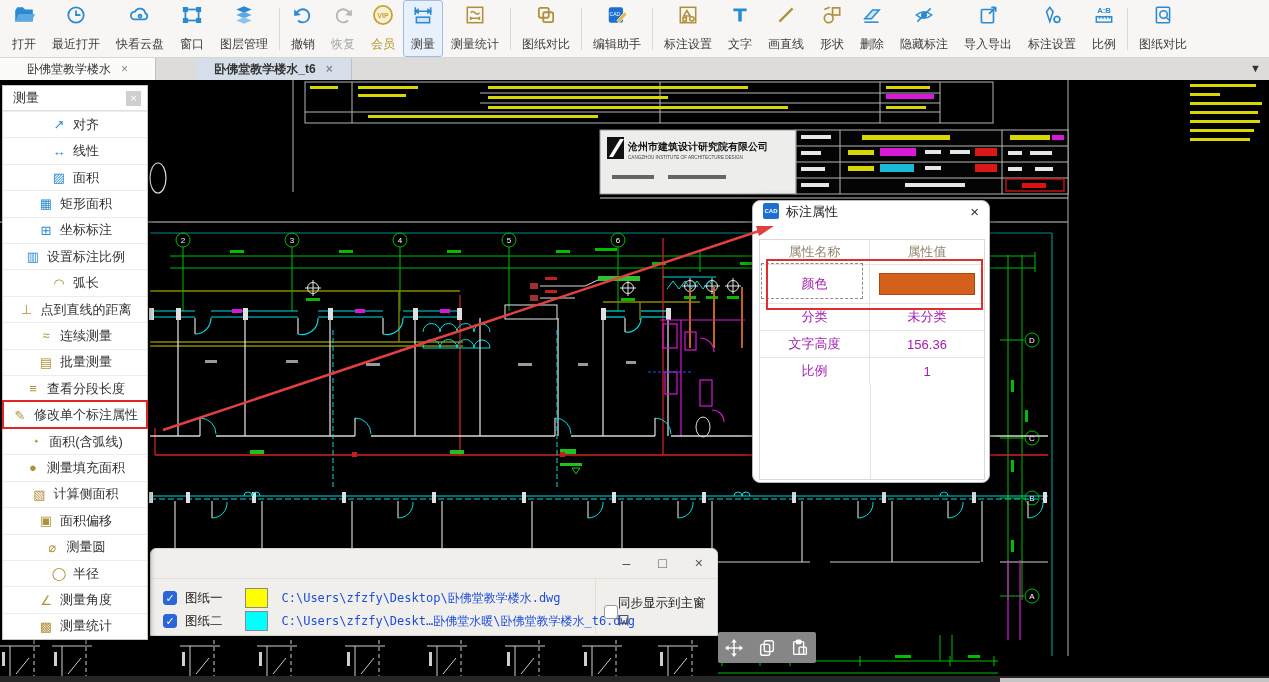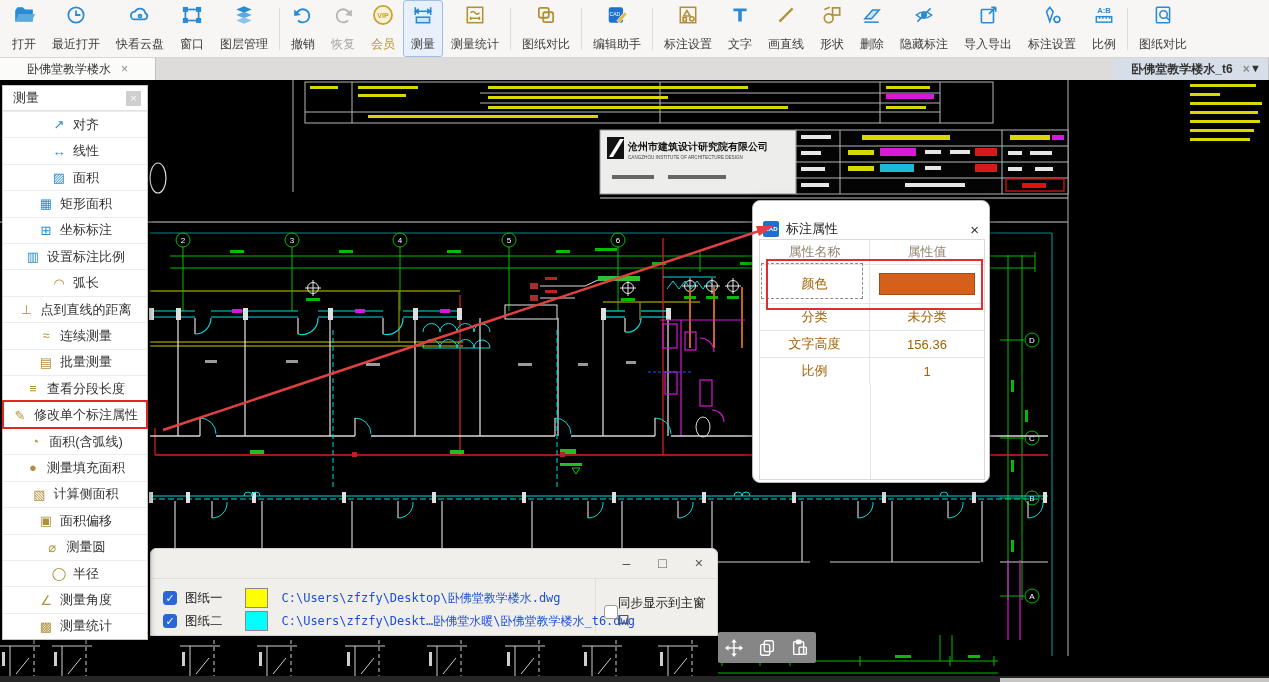--- a/index.html
+++ b/index.html
@@ -7,21 +7,21 @@
   
   .toolbar{position:absolute;left:0;top:0;width:1269px;height:58px;background:#f7f6f4;border-bottom:1px solid #d8d5d2;display:flex;align-items:center;padding:0 4px;box-sizing:border-box;z-index:20;}
   .tb-item{display:flex;flex-direction:column;align-items:center;justify-content:center;padding:3px 7px;border:1px solid transparent;border-radius:3px;cursor:pointer;flex:0 0 auto;}
   .tb-item .tb-lb{font-size:12px;color:#3c3c3c;margin-top:10px;white-space:nowrap;}
   .tb-item.sel{background:#e7f0fb;border-color:#9dbfe4;}
   .tb-item.dis .tb-lb{color:#a9a9a9;}
   .tb-item.gold .tb-lb{color:#b8962e;}
   .tb-ic{width:22px;height:22px;}
   .tb-sep{width:1px;height:42px;background:#ddd9d5;margin:0 3px;flex:0 0 auto;}
   
-  .tabbar{position:absolute;left:0;top:58px;width:1269px;height:22px;background:#dedcda;display:flex;z-index:20;justify-content:space-between;}
+  .tabbar{position:absolute;left:0;top:58px;width:1269px;height:22px;background:#dedcda;display:flex;z-index:20;}
   .tab{display:flex;align-items:center;justify-content:center;gap:10px;width:155px;font-size:12px;color:#333;background:#fbfbfa;border-right:1px solid #c4c1be;cursor:pointer;}
   .tab .tclose{color:#8a8a8a;font-size:12px;}
   .tab.active{background:#d6dfe9;font-weight:bold;margin-left:40px;}
   .tab-overflow{position:absolute;right:8px;top:4px;font-size:11px;color:#333;cursor:pointer;}
   
   .canvas{position:absolute;left:0;top:80px;width:1269px;height:474px;background:#000;z-index:5;}
   
   .sidebar{position:absolute;left:2px;top:85px;width:146px;height:555px;background:#fff;border:1px solid #c9c6c2;box-sizing:border-box;z-index:40;display:flex;flex-direction:column;box-shadow:2px 2px 6px rgba(0,0,0,.35);}
   .sb-head{height:24px;display:flex;align-items:center;padding:0 6px 0 10px;font-size:13px;color:#333;border-bottom:1px solid #e2e2e2;}
   .sb-close{margin-left:auto;width:15px;height:15px;background:#cfcfcf;color:#fff;font-size:11px;line-height:15px;text-align:center;cursor:pointer;}
@@ -44,28 +44,28 @@
   .cmp-lb{font-size:12.5px;color:#222;}
   .swatch{width:23px;height:20px;border:1px solid #8a8a8a;box-sizing:border-box;margin-left:14px;}
   .cmp-path{font-family:"DejaVu Sans Mono","Liberation Mono",monospace;font-size:12px;color:#1d4ed8;margin-left:6px;white-space:nowrap;}
   .cmp-sync{position:absolute;left:453px;top:46px;display:flex;align-items:center;}
   .cmp-sync .cmp-lb{font-size:12.5px;}
   
   .mini{position:absolute;left:718px;top:632px;width:98px;height:31px;background:#868686;border-radius:2px;display:flex;align-items:center;justify-content:space-around;z-index:30;}
   .mini svg{width:20px;height:20px;cursor:pointer;}
   
   .dlg{position:absolute;left:752px;top:200px;width:238px;height:283px;background:#fff;border:1px solid #b9b9b9;border-radius:8px;box-sizing:border-box;z-index:50;box-shadow:0 4px 14px rgba(0,0,0,.45);}
-  .dlg-head{height:32px;display:flex;align-items:center;padding:12px 10px;gap:7px;}
+  .dlg-head{height:32px;display:flex;padding:2px 10px;gap:7px;}
   .dlg-ic{width:16px;height:16px;background:#1d6fd0;border-radius:2px;color:#fff;font-size:6px;font-weight:bold;display:flex;align-items:center;justify-content:center;}
   .dlg-title{font-size:13px;color:#1a1a1a;}
   .dlg-x{margin-left:auto;font-size:15px;color:#333;cursor:pointer;}
   .tbl{position:absolute;left:6px;top:38px;width:226px;border:1px solid #d9d9d9;box-sizing:border-box;}
   .trow{display:flex;border-top:1px solid #e4e4e4;}
   .trow:first-child{border-top:none;}
-  .tc{box-sizing:border-box;display:flex;align-items:center;justify-content:center;font-size:13px;color:#a16207;}
+  .tc{box-sizing:border-box;display:flex;align-items:center;justify-content:center;font-size:13px;color:#a21caf;}
   .tc.n{width:110px;border-right:1px solid #e4e4e4;}
   .tc.v{width:114px;}
   .thead .tc{color:#93856f;font-size:13px;height:24px;}
   .r-color{height:38px;position:relative;}
   .r-std{height:26px;}
   .tfill{height:95px;display:flex;}
   .tfill .fn{width:110px;border-right:1px solid #e4e4e4;}
   .cswatch{width:96px;height:22px;border:1px solid #a34a12;box-sizing:border-box;}
   .dash-sel{position:absolute;left:8px;top:62px;width:100px;height:34px;border:1px dashed #8a8a8a;z-index:2;pointer-events:none;}
   .red-hl{position:absolute;left:13px;top:58px;width:213px;height:47px;border:2px solid #e02e2e;z-index:3;pointer-events:none;}

